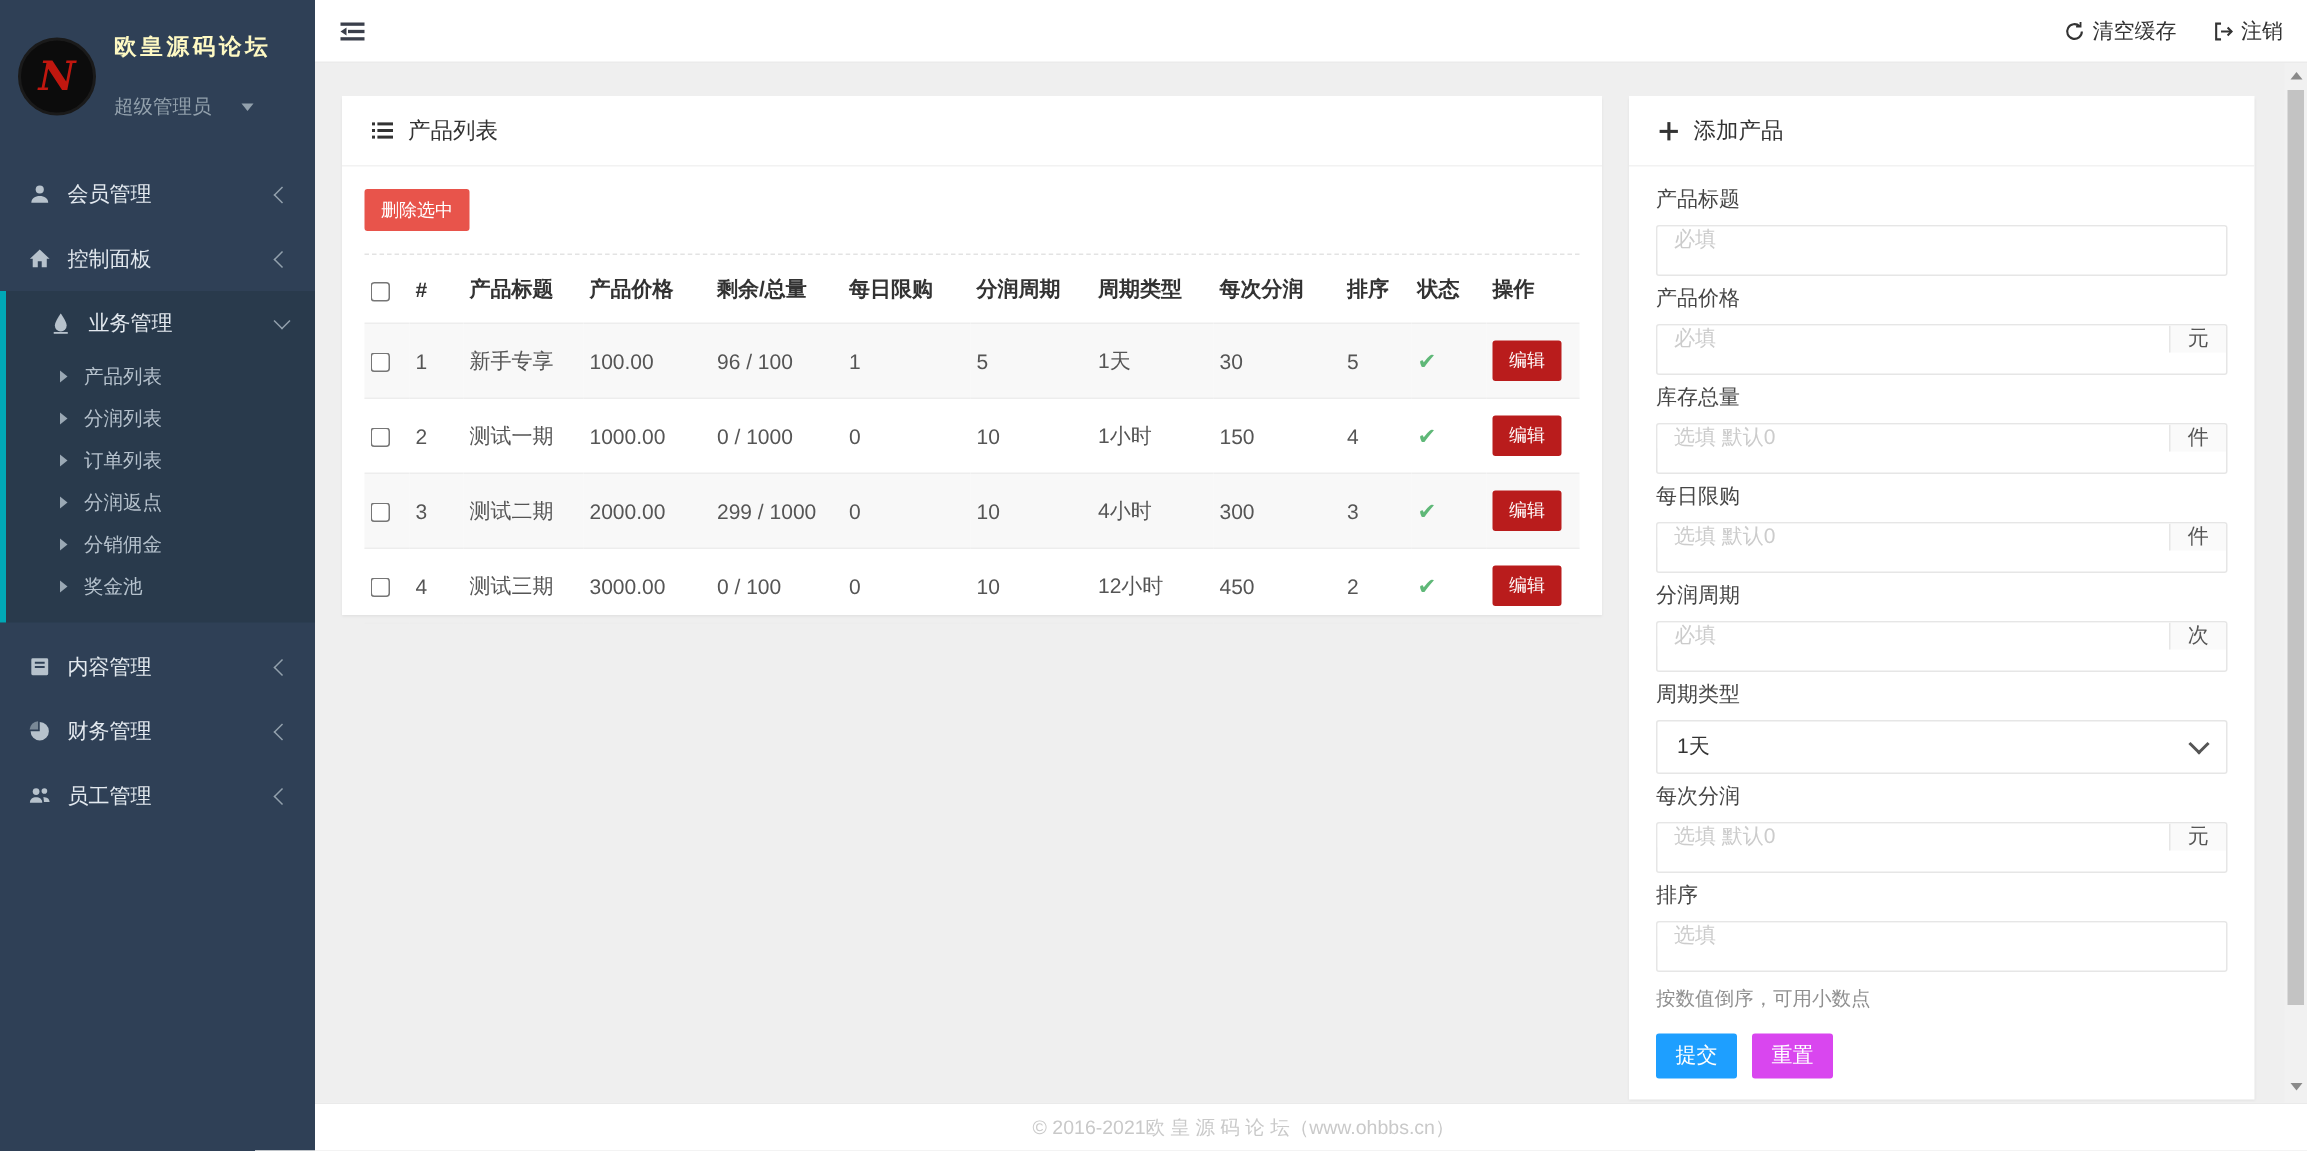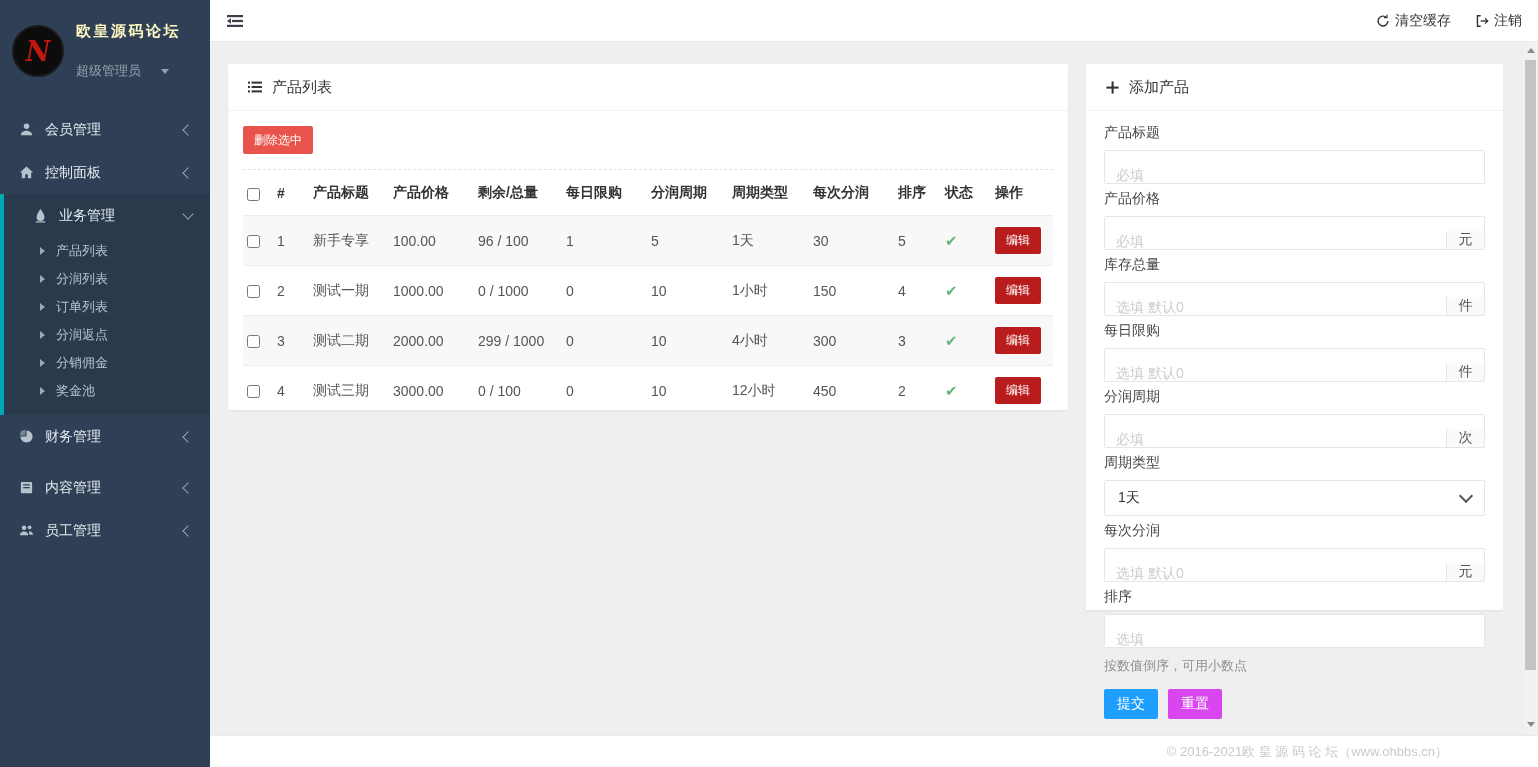--- a/index.html
+++ b/index.html
@@ -41,21 +41,21 @@
           border-bottom:1px solid #ebebeb;box-sizing:border-box;display:flex;align-items:center;
           padding:0 16px;z-index:4}
   .burger{display:inline-flex;color:#3a3f4b;cursor:pointer}
   .topbar-right{margin-left:auto;display:flex;align-items:center;gap:24px;font-size:14px;color:#333}
   .top-link{display:flex;align-items:center;gap:5px;cursor:pointer}
   .top-link svg{width:14px;height:14px;color:#333}
   
   .main{position:absolute;left:210px;top:42px;width:1328px;height:693px}
   .card{position:absolute;background:#fff;box-shadow:0 1px 2px rgba(0,0,0,.06)}
   .card-products{left:18px;top:22px;width:840px;height:346px}
-  .card-add{left:876px;top:22px;width:417px;height:546px;box-sizing:border-box}
+  .card-add{left:876px;top:22px;width:417px;height:669px;box-sizing:border-box}
   .card-header{height:46px;display:flex;align-items:center;gap:9px;padding:0 19px;
                border-bottom:1px solid #f2f2f2;font-size:15px;color:#333}
   .card-header svg{color:#333}
   .card-body{padding:15px}
   .btn{border:none;border-radius:2px;color:#fff;cursor:pointer;
        font-family:Liberation Sans, sans-serif}
   .btn-del{background:#e8544b;height:28px;padding:0 11px;font-size:12px}
   .divider{border-top:1px dashed #e3e3e3;margin-top:15px}
   
   table{width:810px;border-collapse:collapse;font-size:14px;color:#555;table-layout:fixed}
@@ -63,40 +63,40 @@
   td{padding:11px 4px}
   thead tr{border-bottom:1px solid #ededed}
   tbody tr{border-bottom:1px solid #ededed}
   tbody tr:nth-child(odd){background:#f8f8f8}
   .cb{width:13px;height:13px;margin:0;vertical-align:middle}
   .check{color:#5fb878;font-size:15px}
   .btn-edit{background:#b91c1c;font-size:12px;padding:5px 11px;display:inline-block}
   
   .form{padding:8px 18px 0 18px}
   .f-label{font-size:14px;color:#464646;margin:5px 0 8px}
-  .f-group{display:flex;align-items:flex-end;border:1px solid #e6e6e6;border-radius:2px;
+  .f-group{display:flex;align-items:flex-start;border:1px solid #e6e6e6;border-radius:2px;
            background:#fff;height:32px;overflow:hidden}
   .f-input{flex:1;border:none;outline:none;padding:0 11px;font-size:14px;color:#333;min-width:0;
            font-family:"Liberation Sans","DejaVu Sans",sans-serif}
   .f-input::placeholder{color:#ccc}
   .f-addon{width:37px;flex:none;display:flex;align-items:center;justify-content:center;
            background:#fafafa;border-left:1px solid #e6e6e6;font-size:14px;color:#555}
   .f-select{height:34px;border:1px solid #e6e6e6;border-radius:2px;display:flex;align-items:center;
             justify-content:space-between;padding:0 13px;font-size:14px;color:#333;cursor:pointer}
   .sel-chev{width:8px;height:8px;border-right:2px solid #555;border-bottom:2px solid #555;
             transform:rotate(45deg);margin-top:-4px}
   .f-block{margin-bottom:6px}
   .hint{font-size:13px;color:#8f8f8f;margin:9px 0 14px}
   .btn-row{display:flex;gap:10px;margin-top:2px}
   .btn-submit{background:#1e9fff;height:30px;padding:0 13px;font-size:14px}
   .btn-reset{background:#d946ef;height:30px;padding:0 13px;font-size:14px}
   
   .footer{position:absolute;left:210px;bottom:0;width:1328px;height:32px;background:#fff;
           border-top:1px solid #eaeaea;box-sizing:border-box;display:flex;align-items:center;
-          justify-content:flex-end;padding-right:90px;font-size:13px;color:#c9c9c9}
+          justify-content:center;padding-right:90px;font-size:13px;color:#c9c9c9}
   .scrollbar{position:absolute;right:0;top:42px;width:15px;height:693px;background:#f1f1f1;z-index:6}
   .sb-thumb{position:absolute;left:2px;top:18px;width:11px;height:610px;background:#c3c3c3}
   .sb-up,.sb-down{position:absolute;left:4px;width:0;height:0;border-left:4px solid transparent;
           border-right:4px solid transparent}
   .sb-up{top:6px;border-bottom:5px solid #8a8a8a}
   .sb-down{bottom:8px;border-top:5px solid #8a8a8a}
 </style>
 </head>
 <body>
 
@@ -166,38 +166,38 @@
       <div class="submenu-item">
         <span class="tri-right"></span>
         <span>分销佣金</span>
       </div>
       <div class="submenu-item">
         <span class="tri-right"></span>
         <span>奖金池</span>
       </div>
     </div>
 
+    <div class="menu-item" style="margin-top:8px">
+      <span class="mi-icon">
+        <svg viewBox="0 0 16 16" fill="currentColor">
+            <path d="M3 2h10a1 1 0 0 1 1 1v10a1 1 0 0 1-1 1H3a1 1 0 0 1-1-1V3a1 1 0 0 1 1-1zm1.5 2.5v1.4h7V4.5zm0 3v1.4h7V7.5z"></path>
+          </svg>
+      </span>
+      <span>内容管理</span>
+      <span class="chev chev-left"></span>
+    </div>
+
     <div class="menu-item">
       <span class="mi-icon">
         <svg viewBox="0 0 16 16" fill="currentColor">
             <path d="M8 1.5A6.5 6.5 0 1 1 1.5 8H8z"></path>
             <path d="M6.8 0.8A6.5 6.5 0 0 0 0.8 6.8h6z" opacity=".55"></path>
           </svg>
       </span>
       <span>财务管理</span>
-      <span class="chev chev-left"></span>
-    </div>
-
-    <div class="menu-item" style="margin-top:8px">
-      <span class="mi-icon">
-        <svg viewBox="0 0 16 16" fill="currentColor">
-            <path d="M3 2h10a1 1 0 0 1 1 1v10a1 1 0 0 1-1 1H3a1 1 0 0 1-1-1V3a1 1 0 0 1 1-1zm1.5 2.5v1.4h7V4.5zm0 3v1.4h7V7.5z"></path>
-          </svg>
-      </span>
-      <span>内容管理</span>
       <span class="chev chev-left"></span>
     </div>
 
     <div class="menu-item">
       <span class="mi-icon">
         <svg viewBox="0 0 16 16" fill="currentColor">
             <circle cx="5.4" cy="5" r="2.4"></circle>
             <path d="M1 13c0-2.6 2-3.9 4.4-3.9S9.8 10.4 9.8 13z"></path>
             <circle cx="11.3" cy="4.6" r="2"></circle>
             <path d="M10.6 8.9c2.3.1 4.4 1.3 4.4 3.6h-4z"></path>

